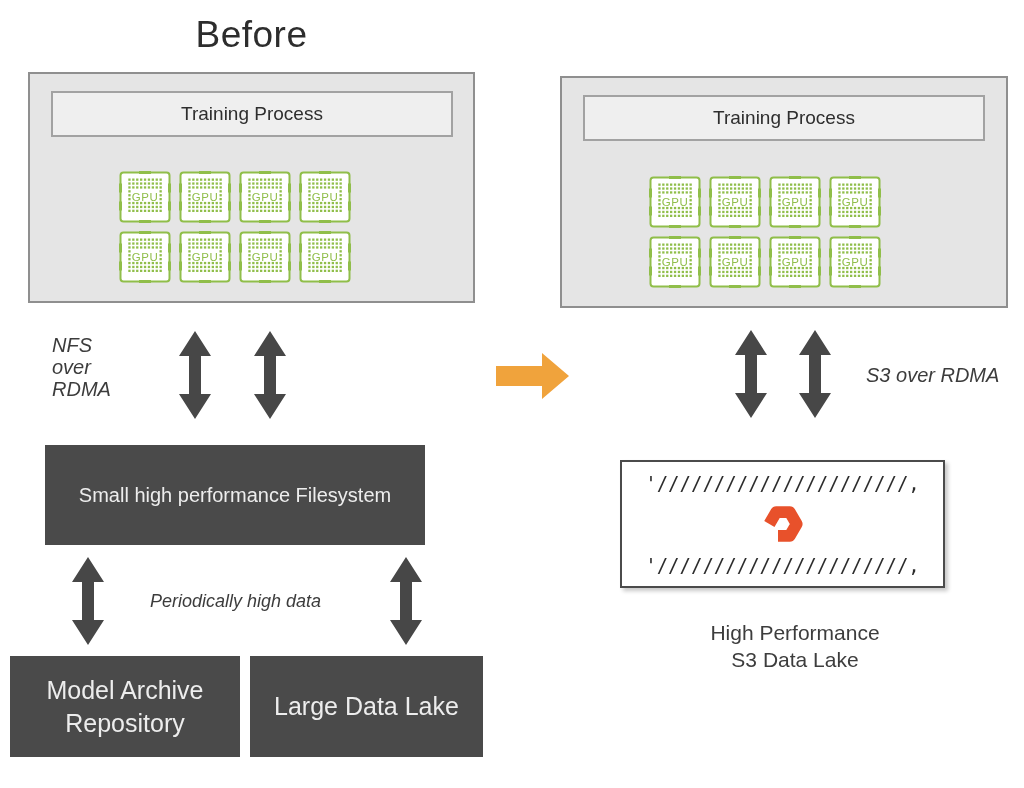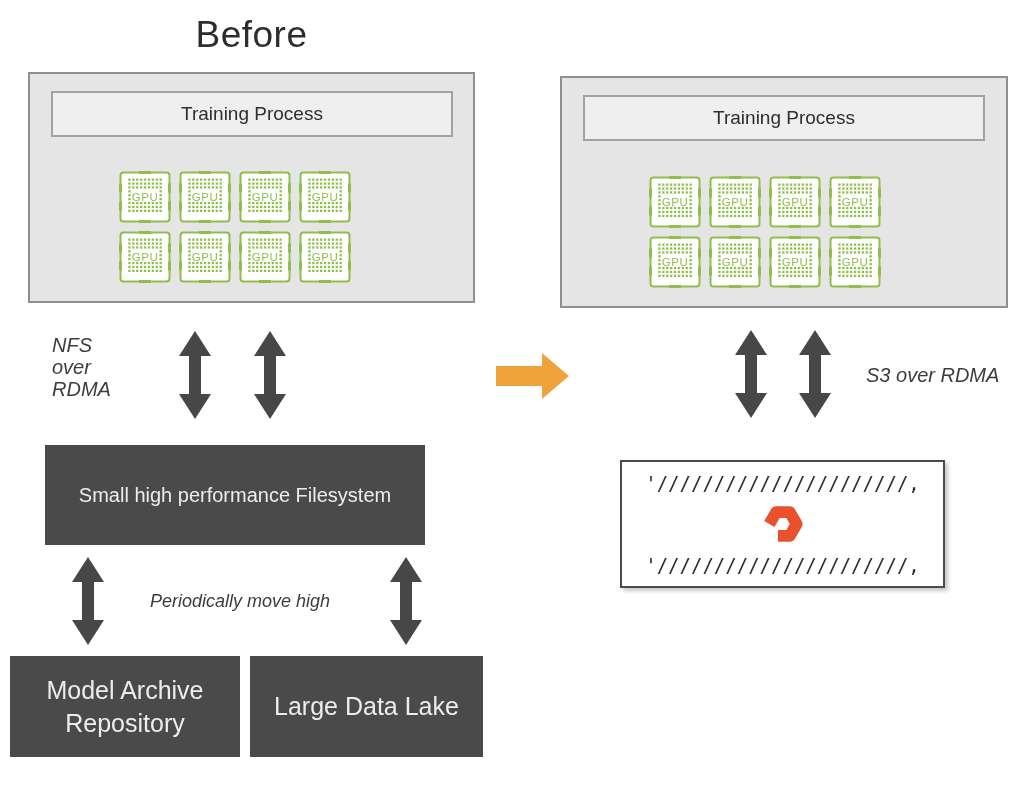--- a/index.html
+++ b/index.html
@@ -1241,27 +1241,29 @@
   <div class="flow-label" id="s3-label">S3 over RDMA</div>
 
   <div class="dark-box" id="fs-box">Small high performance Filesystem</div>
 
   <svg class="dbl-arrow" id="move-arrow-1" viewBox="0 0 36 88">
       <use href="#dblarrow" fill="currentColor"></use>
     </svg>
   <svg class="dbl-arrow" id="move-arrow-2" viewBox="0 0 36 88">
       <use href="#dblarrow" fill="currentColor"></use>
     </svg>
-  <div class="flow-label" id="move-label">Periodically move high</div>
+  <div class="flow-label" id="move-label">Periodically high data</div>
 
   <div class="dark-box" id="lake-box">Large Data Lake</div>
   <div class="dark-box" id="archive-box">Model Archive
 Repository</div>
 
   <div id="pure-box">
     <div class="hatch-row">'//////////////////////,</div>
     <svg class="pure-logo" width="46" height="40" viewBox="0 0 48 44">
       <path d="M9 22 L16.5 9 L31.5 9 L39 22 L31.5 35 L18.5 35" fill="none" stroke="currentColor" stroke-width="13" stroke-linejoin="round" stroke-linecap="butt"></path>
     </svg>
     <div class="hatch-row">'//////////////////////,</div>
   </div>
+  <div id="pure-caption">High Performance
+S3 Data Lake</div>
 
 </div>
 
 </body></html>

